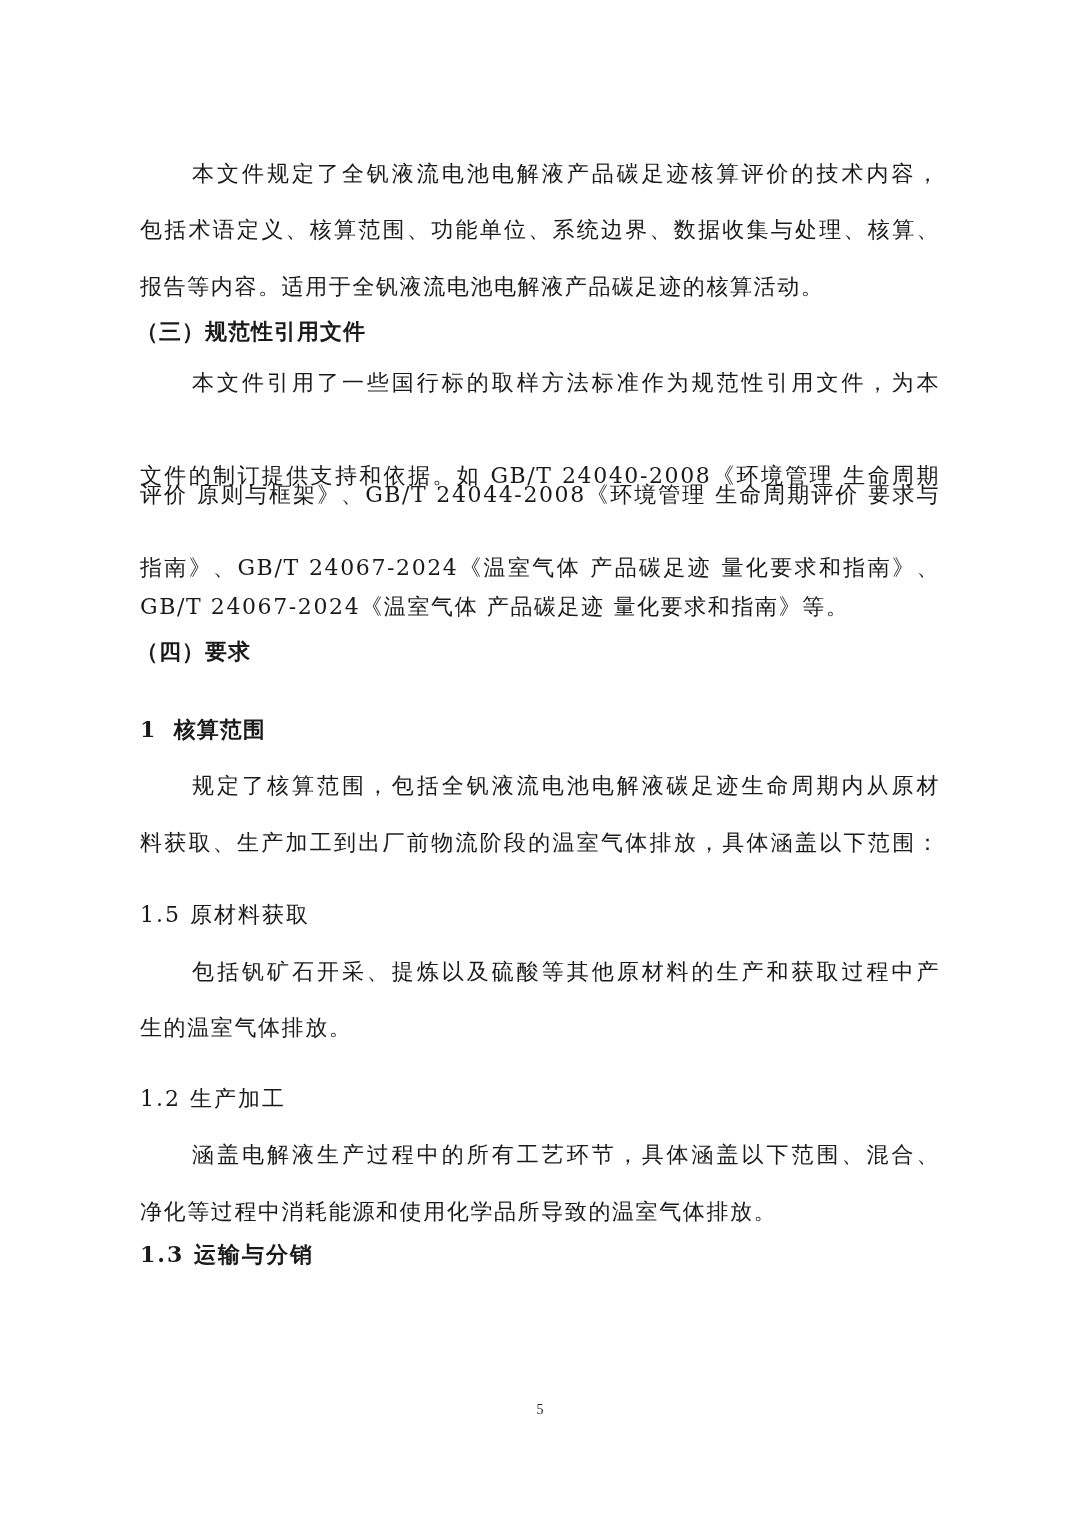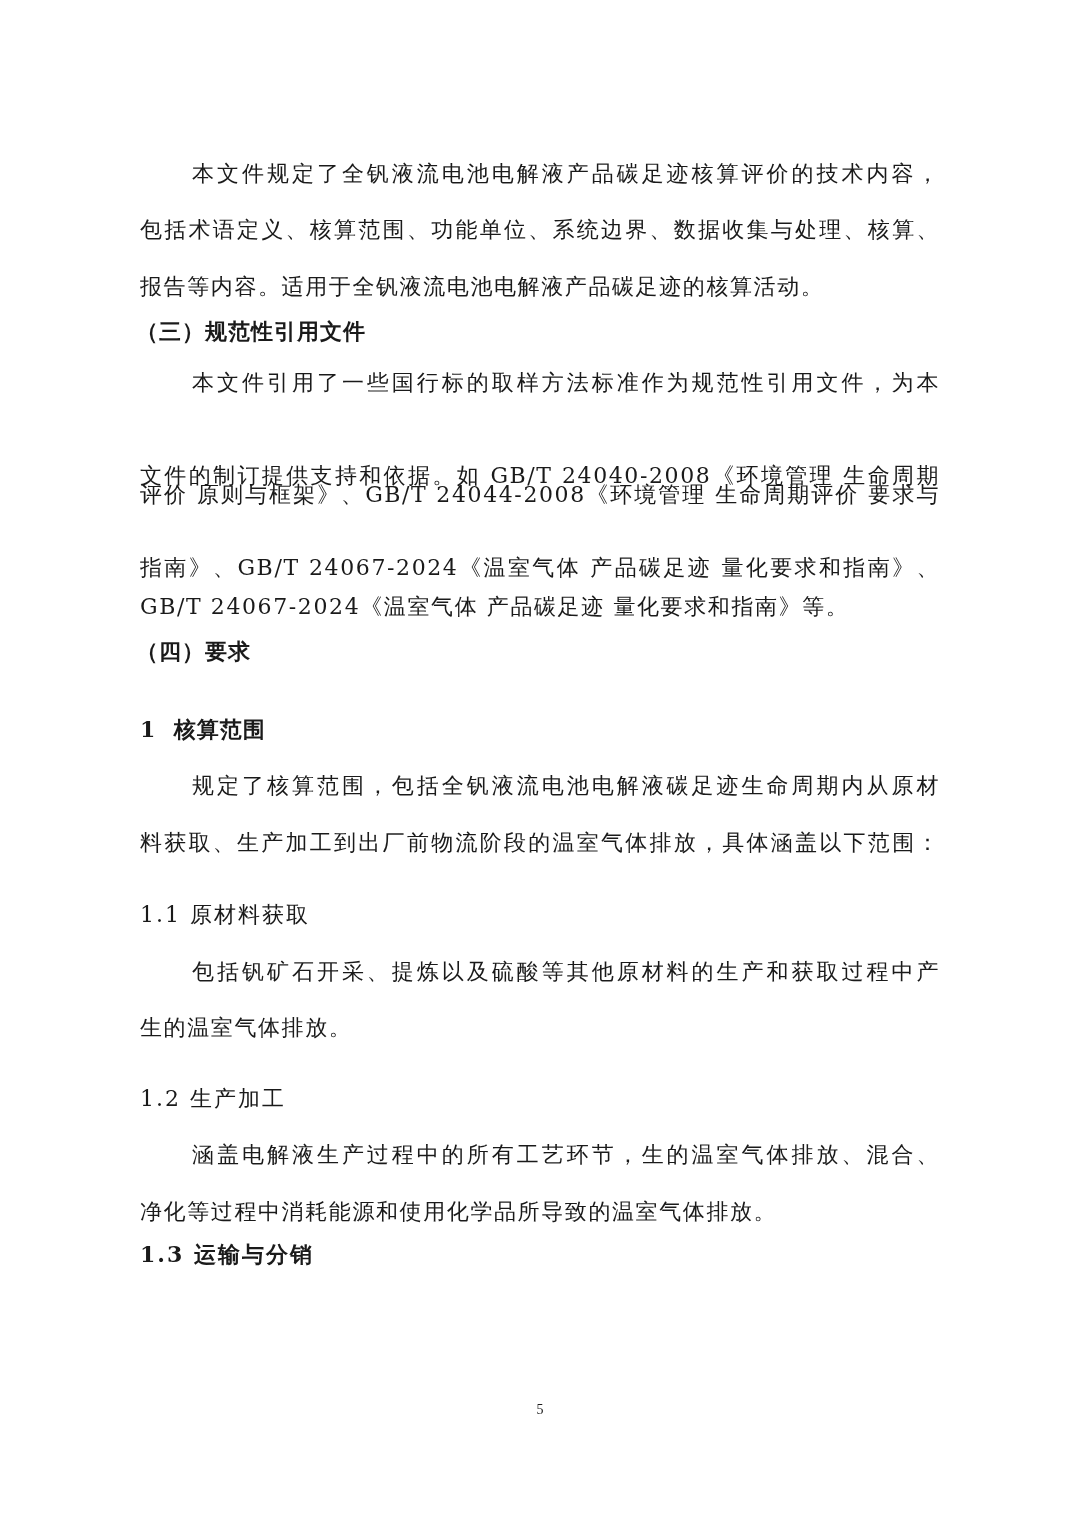--- a/index.html
+++ b/index.html
@@ -41,24 +41,24 @@
   <div class="line just" style="top:478px;">评价 原则与框架》、GB/T 24044-2008《环境管理 生命周期评价 要求与</div>
   <div class="line just" style="top:551px;">指南》、GB/T 24067-2024《温室气体 产品碳足迹 量化要求和指南》、</div>
   <div class="line" style="top:590px;">GB/T 24067-2024《温室气体 产品碳足迹 量化要求和指南》等。</div>
 
   <div class="line heading" style="top:634px; left:136px;">（四）要求</div>
 
   <div class="line heading" style="top:712px; white-space:pre;">1  核算范围</div>
   <div class="line indent" style="top:769px; width:748px; text-align:justify; text-align-last:justify;">规定了核算范围，包括全钒液流电池电解液碳足迹生命周期内从原材</div>
   <div class="line just" style="top:826px;">料获取、生产加工到出厂前物流阶段的温室气体排放，具体涵盖以下范围：</div>
 
-  <div class="line sub" style="top:898px;">1.1 原材料获取</div>
+  <div class="line sub" style="top:898px;">1.5 原材料获取</div>
   <div class="line indent" style="top:955px; width:748px; text-align:justify; text-align-last:justify;">包括钒矿石开采、提炼以及硫酸等其他原材料的生产和获取过程中产</div>
   <div class="line" style="top:1011px;">生的温室气体排放。</div>
 
   <div class="line sub" style="top:1082px;">1.2 生产加工</div>
-  <div class="line indent" style="top:1138px; width:748px; text-align:justify; text-align-last:justify;">涵盖电解液生产过程中的所有工艺环节，生的温室气体排放、混合、</div>
+  <div class="line indent" style="top:1138px; width:748px; text-align:justify; text-align-last:justify;">涵盖电解液生产过程中的所有工艺环节，具体涵盖以下范围、混合、</div>
   <div class="line" style="top:1195px;">净化等过程中消耗能源和使用化学品所导致的温室气体排放。</div>
 
   <div class="line sub" style="top:1237px;font-weight:bold;">1.3 运输与分销</div>
 
   <div class="page-number">5</div>
 </div>
 
 </body></html>

